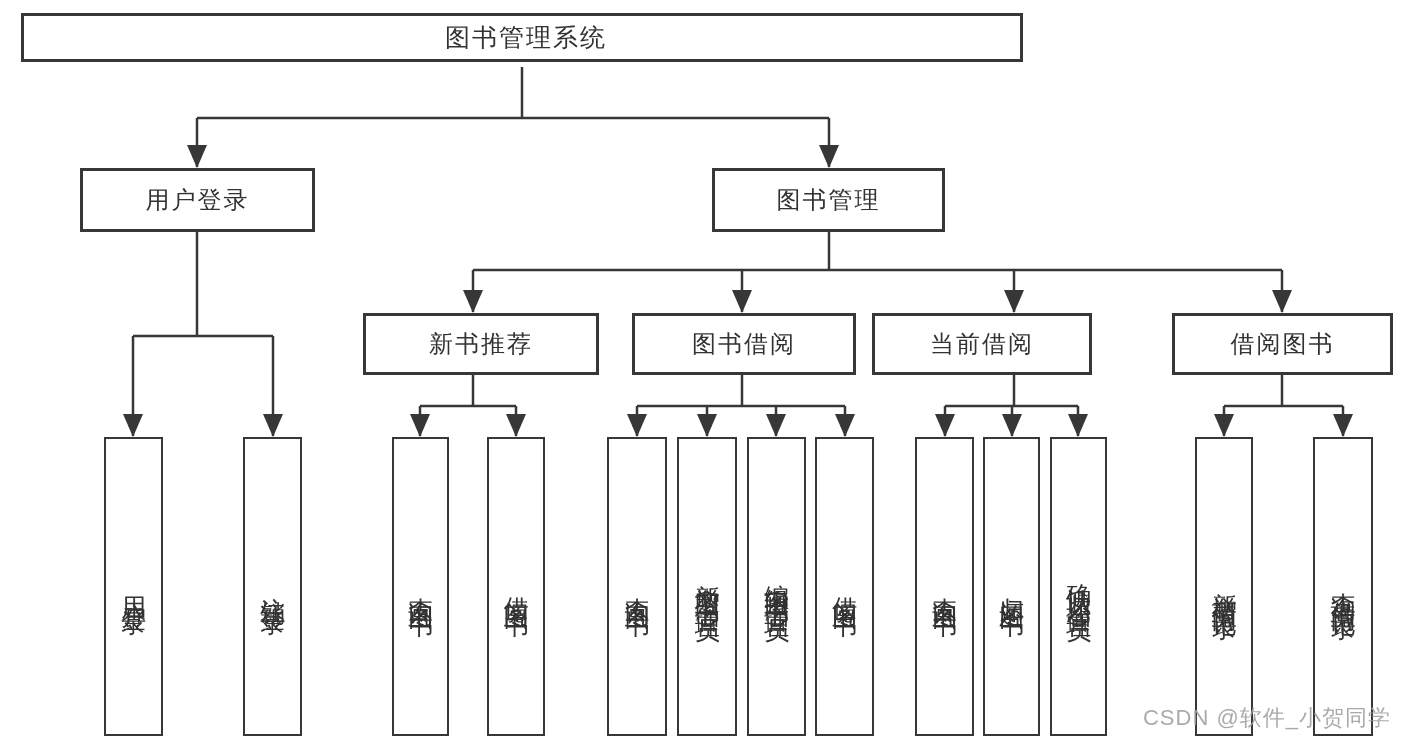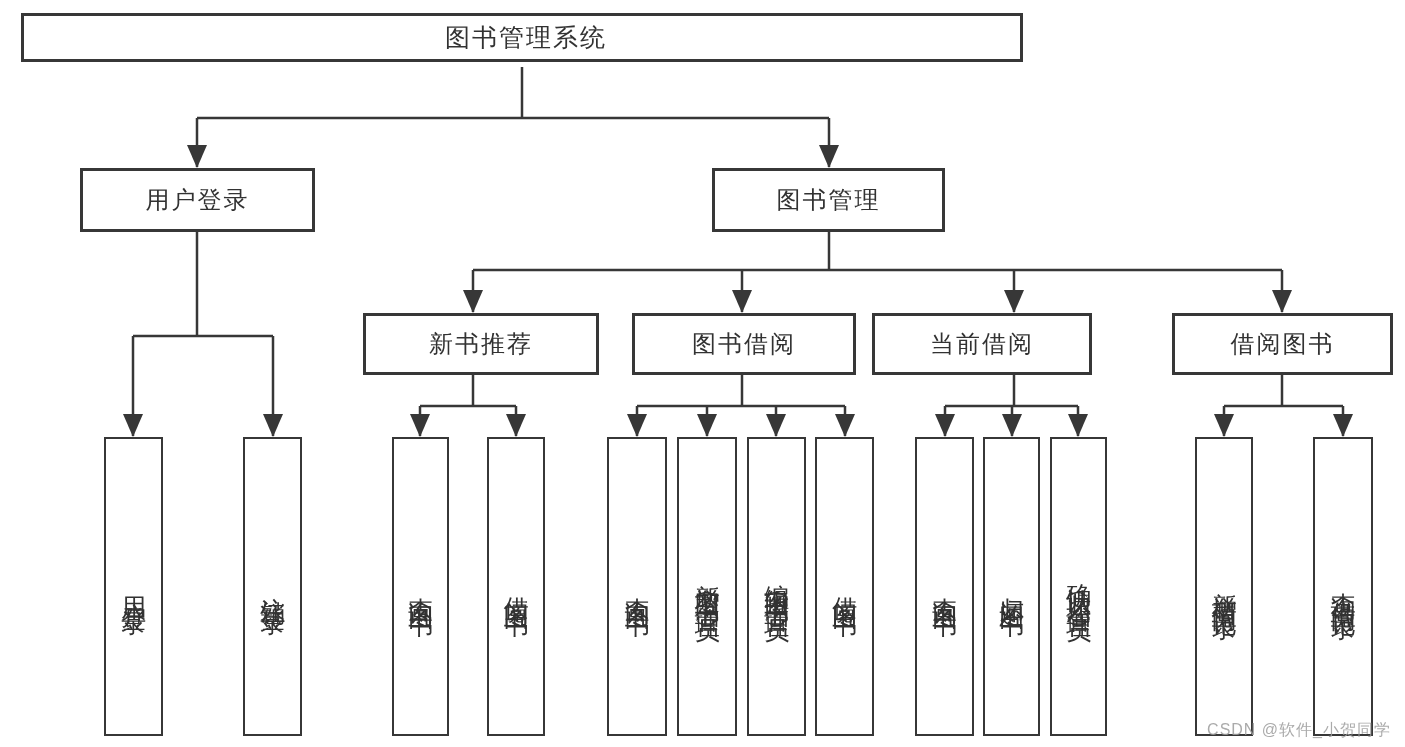--- a/index.html
+++ b/index.html
@@ -53,22 +53,22 @@
   .vtext {
     writing-mode: vertical-rl;
     font-size: 25px;
     letter-spacing: 5px;
     color: #323232;
     line-height: 1.1;
   }
   #watermark {
     position: absolute;
     right: 14px;
-    bottom: 6px;
-    font-size: 16px;
+    bottom: 14px;
+    font-size: 22px;
     color: rgba(158,158,158,0.88);
     letter-spacing: 1px;
     white-space: nowrap;
   }
 </style>
 </head>
 <body>
 
 <div id="canvas">
 

